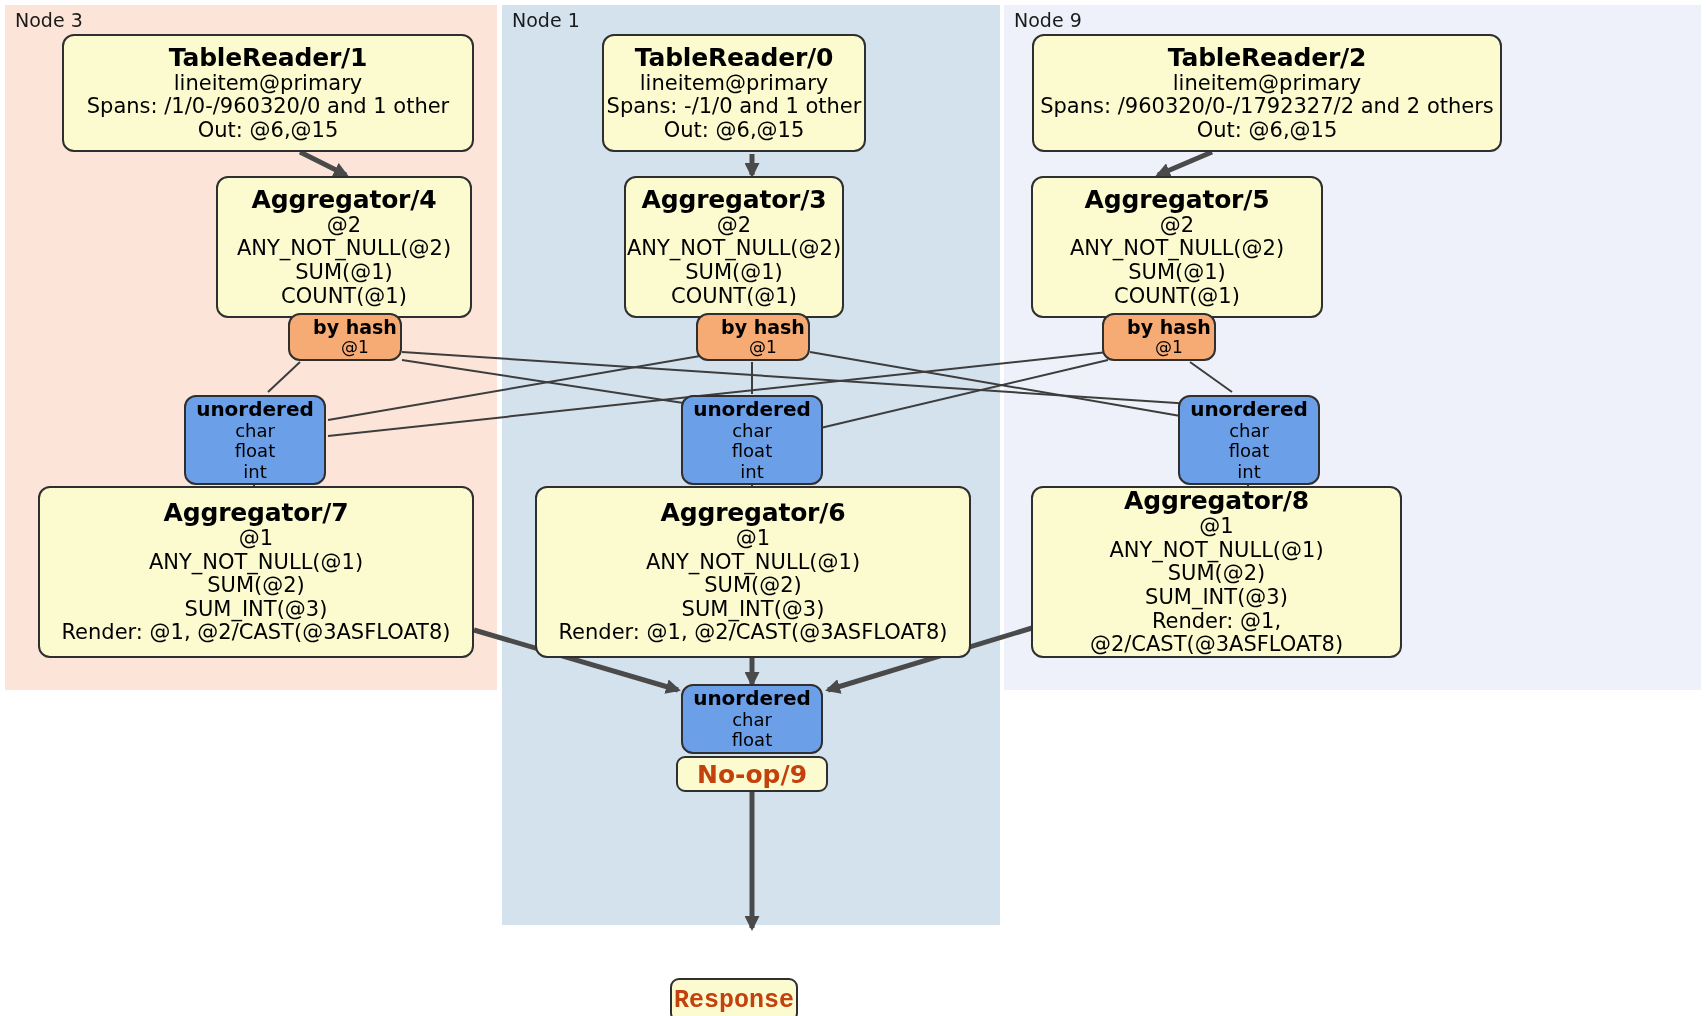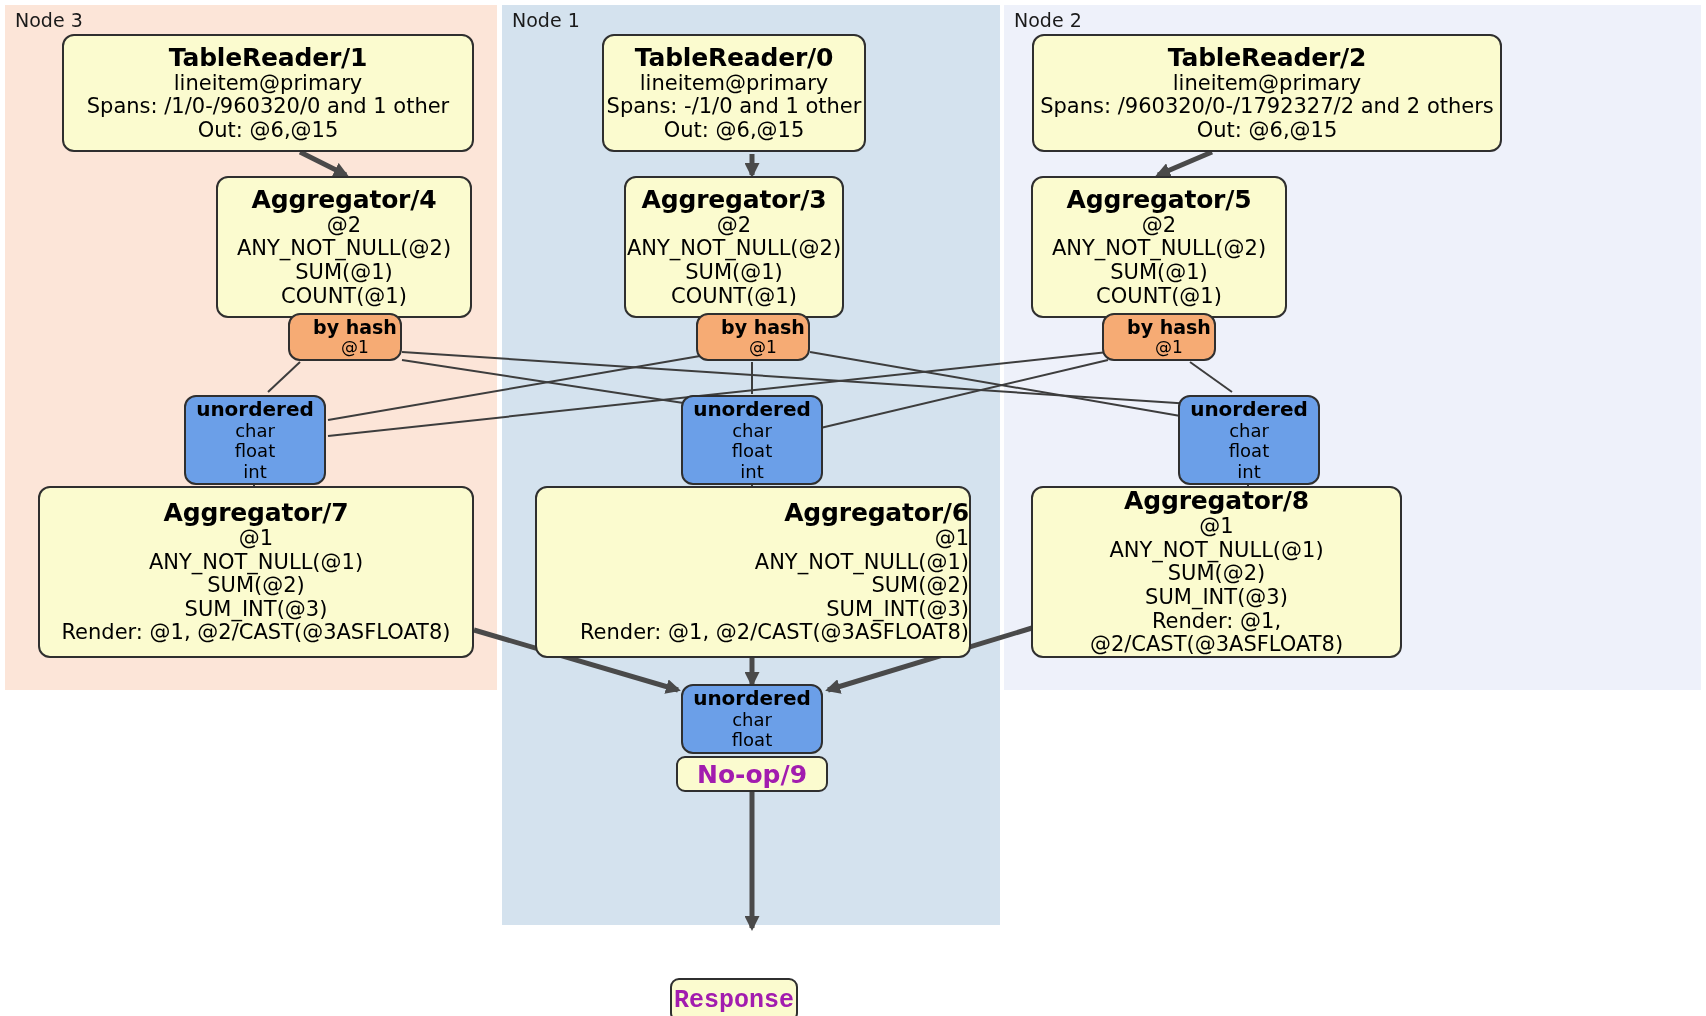--- a/index.html
+++ b/index.html
@@ -44,21 +44,21 @@
     text-align:center;color:#000;line-height:1.14;
     display:flex;flex-direction:column;justify-content:center;
   }
   .sync .ttl{font-weight:bold;font-size:20px;}
   .sync .ln{font-size:18px;}
 
   .smallbox{
     position:absolute;box-sizing:border-box;
     background:#fbfbcf;border:2px solid #2f2f2f;border-radius:9px;
     display:flex;align-items:center;justify-content:center;
-    font-weight:bold;font-size:25px;color:#a21caf;
+    font-weight:bold;font-size:25px;color:#c2410c;
   }
 
   svg.edges{position:absolute;left:0;top:0;width:1706px;height:1016px;
     pointer-events:none;}
   .thin{stroke:#3d3d3d;stroke-width:2;fill:none;}
   .thick{stroke:#4a4a4a;stroke-width:5;fill:none;}
 </style>
 </head>
 <body>
 
@@ -66,21 +66,21 @@
 
   <div class="region" style="left:5px;top:5px;width:492px;height:685px;background:#fce5d8;">
     <span class="region-label">Node 3</span>
   </div>
 
   <div class="region" style="left:502px;top:5px;width:498px;height:920px;background:#d4e2ee;">
     <span class="region-label">Node 1</span>
   </div>
 
   <div class="region" style="left:1004px;top:5px;width:697px;height:685px;background:#eef1fa;">
-    <span class="region-label">Node 2</span>
+    <span class="region-label">Node 9</span>
   </div>
 
   <svg class="edges" viewBox="0 0 1706 1016">
     <defs>
       <marker id="ahThin" markerWidth="9" markerHeight="9" refX="7" refY="4.5" orient="auto" markerUnits="userSpaceOnUse">
         <path d="M0,0 L9,4.5 L0,9 z" fill="#3d3d3d"></path>
       </marker>
       <marker id="ahThick" markerWidth="15" markerHeight="15" refX="12" refY="7.5" orient="auto" markerUnits="userSpaceOnUse">
         <path d="M0,0 L15,7.5 L0,15 z" fill="#4a4a4a"></path>
       </marker>
@@ -143,21 +143,21 @@
   </div>
 
   <div class="proc" style="left:624px;top:176px;width:220px;height:142px;">
     <div class="ttl">Aggregator/3</div>
     <div class="ln">@2</div>
     <div class="ln">ANY_NOT_NULL(@2)</div>
     <div class="ln">SUM(@1)</div>
     <div class="ln">COUNT(@1)</div>
   </div>
 
-  <div class="proc" style="left:1031px;top:176px;width:256px;height:142px;">
+  <div class="proc" style="left:1031px;top:176px;width:292px;height:142px;">
     <div class="ttl">Aggregator/5</div>
     <div class="ln">@2</div>
     <div class="ln">ANY_NOT_NULL(@2)</div>
     <div class="ln">SUM(@1)</div>
     <div class="ln">COUNT(@1)</div>
   </div>
 
   <div class="router" style="left:288px;top:313px;width:114px;height:48px;">
     <div class="ttl">by hash</div>
     <div class="ln">@1</div>
@@ -196,21 +196,21 @@
 
   <div class="proc" style="left:38px;top:486px;width:436px;height:172px;">
     <div class="ttl">Aggregator/7</div>
     <div class="ln">@1</div>
     <div class="ln">ANY_NOT_NULL(@1)</div>
     <div class="ln">SUM(@2)</div>
     <div class="ln">SUM_INT(@3)</div>
     <div class="ln">Render: @1, @2/CAST(@3ASFLOAT8)</div>
   </div>
 
-  <div class="proc" style="left:535px;top:486px;width:436px;height:172px;align-items:flex-end;">
+  <div class="proc" style="left:535px;top:486px;width:436px;height:172px;">
     <div class="ttl">Aggregator/6</div>
     <div class="ln">@1</div>
     <div class="ln">ANY_NOT_NULL(@1)</div>
     <div class="ln">SUM(@2)</div>
     <div class="ln">SUM_INT(@3)</div>
     <div class="ln">Render: @1, @2/CAST(@3ASFLOAT8)</div>
   </div>
 
   <div class="proc" style="left:1031px;top:486px;width:371px;height:172px;">
     <div class="ttl">Aggregator/8</div>

